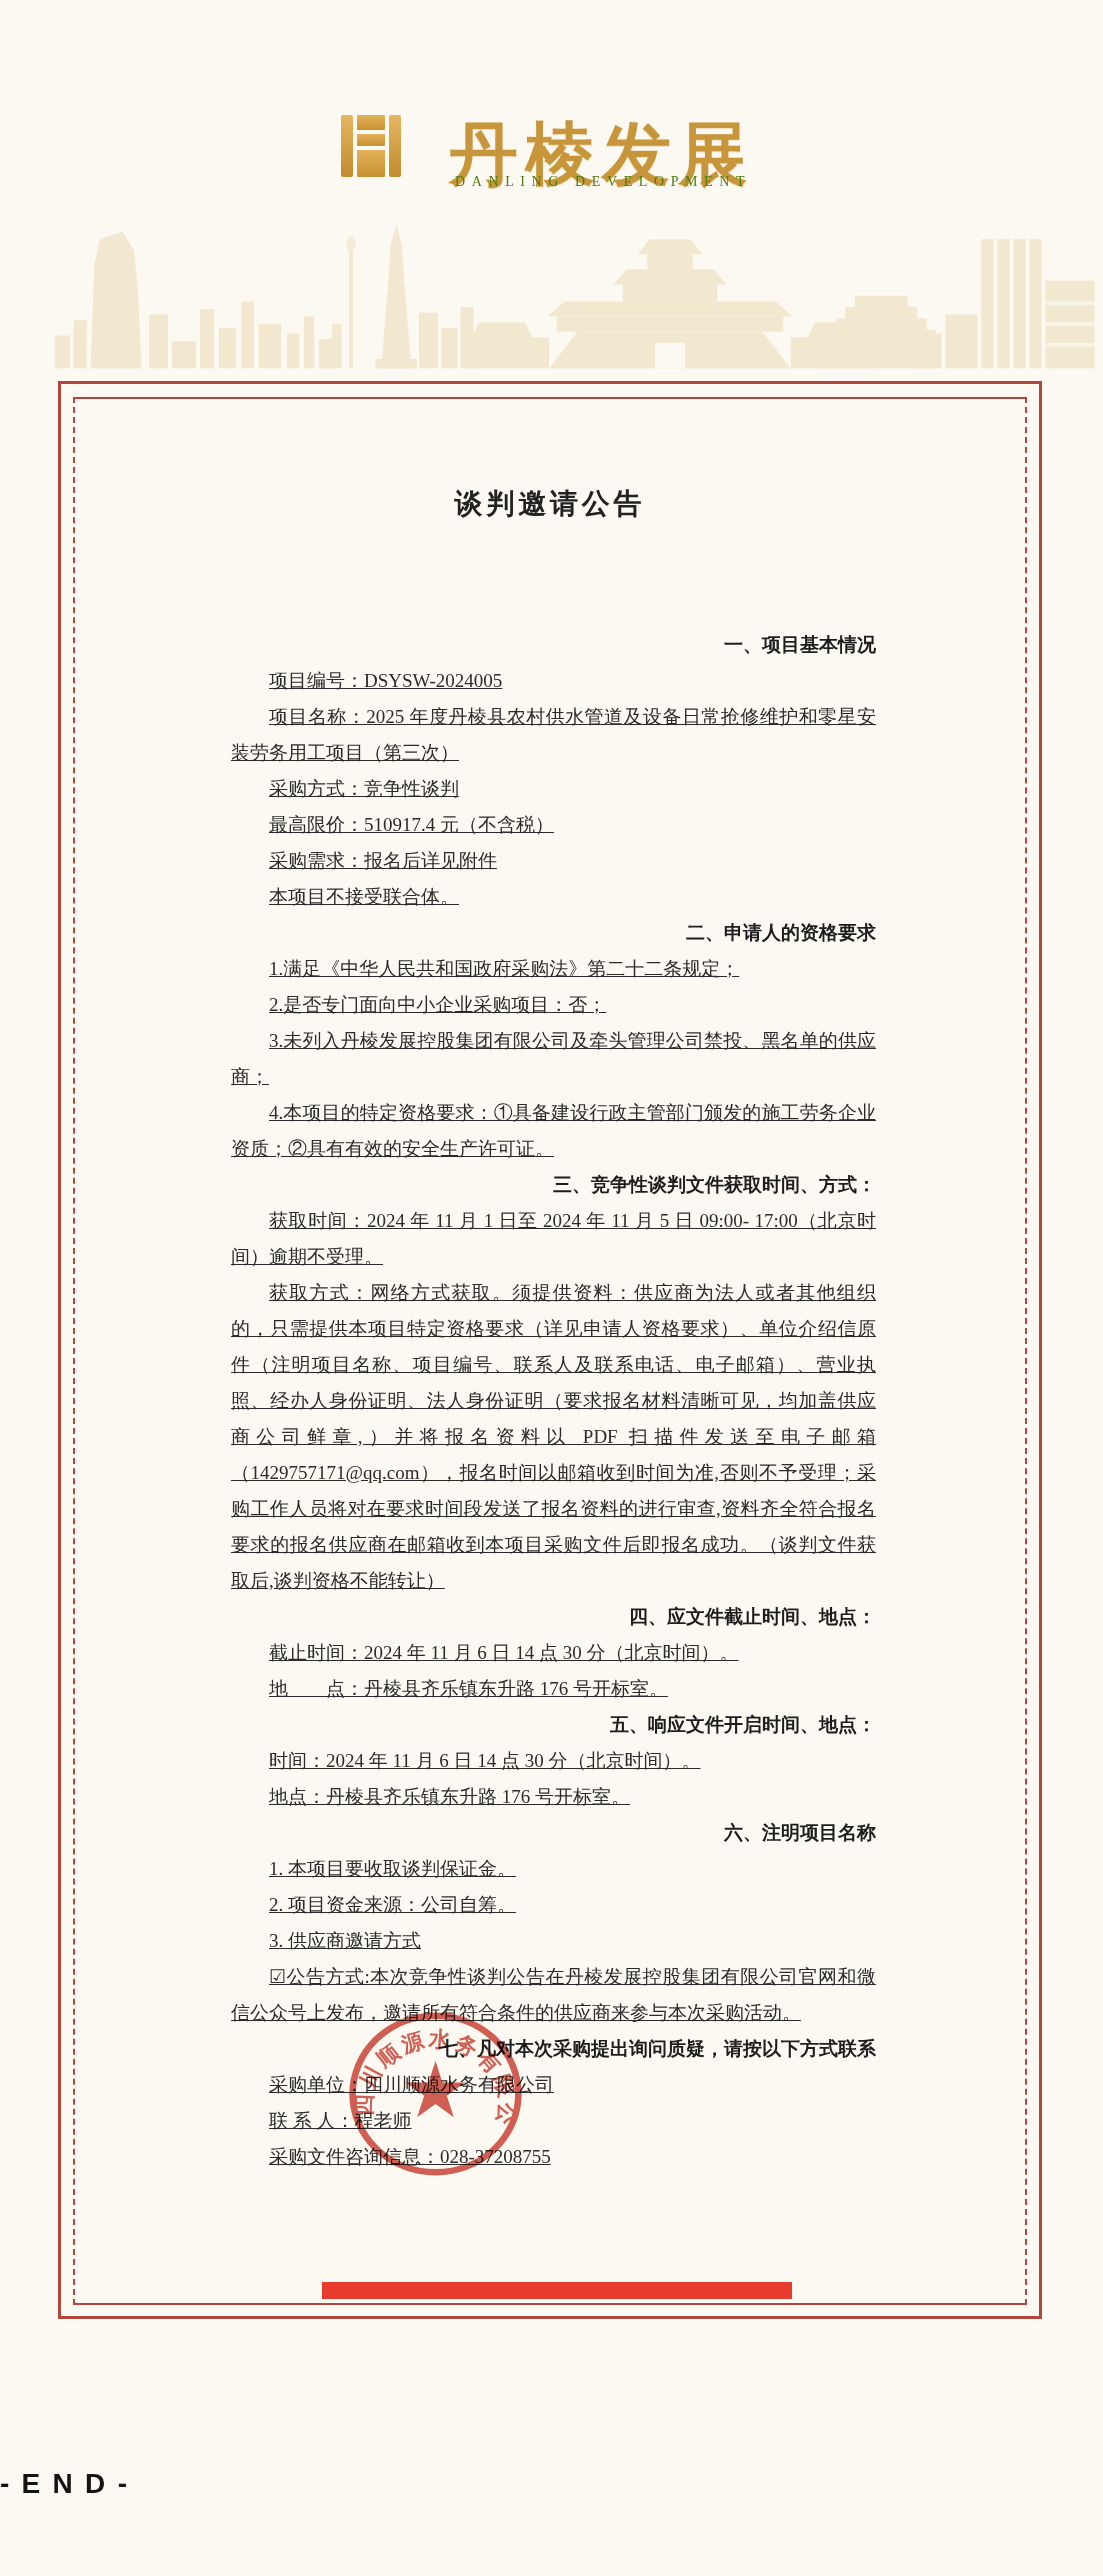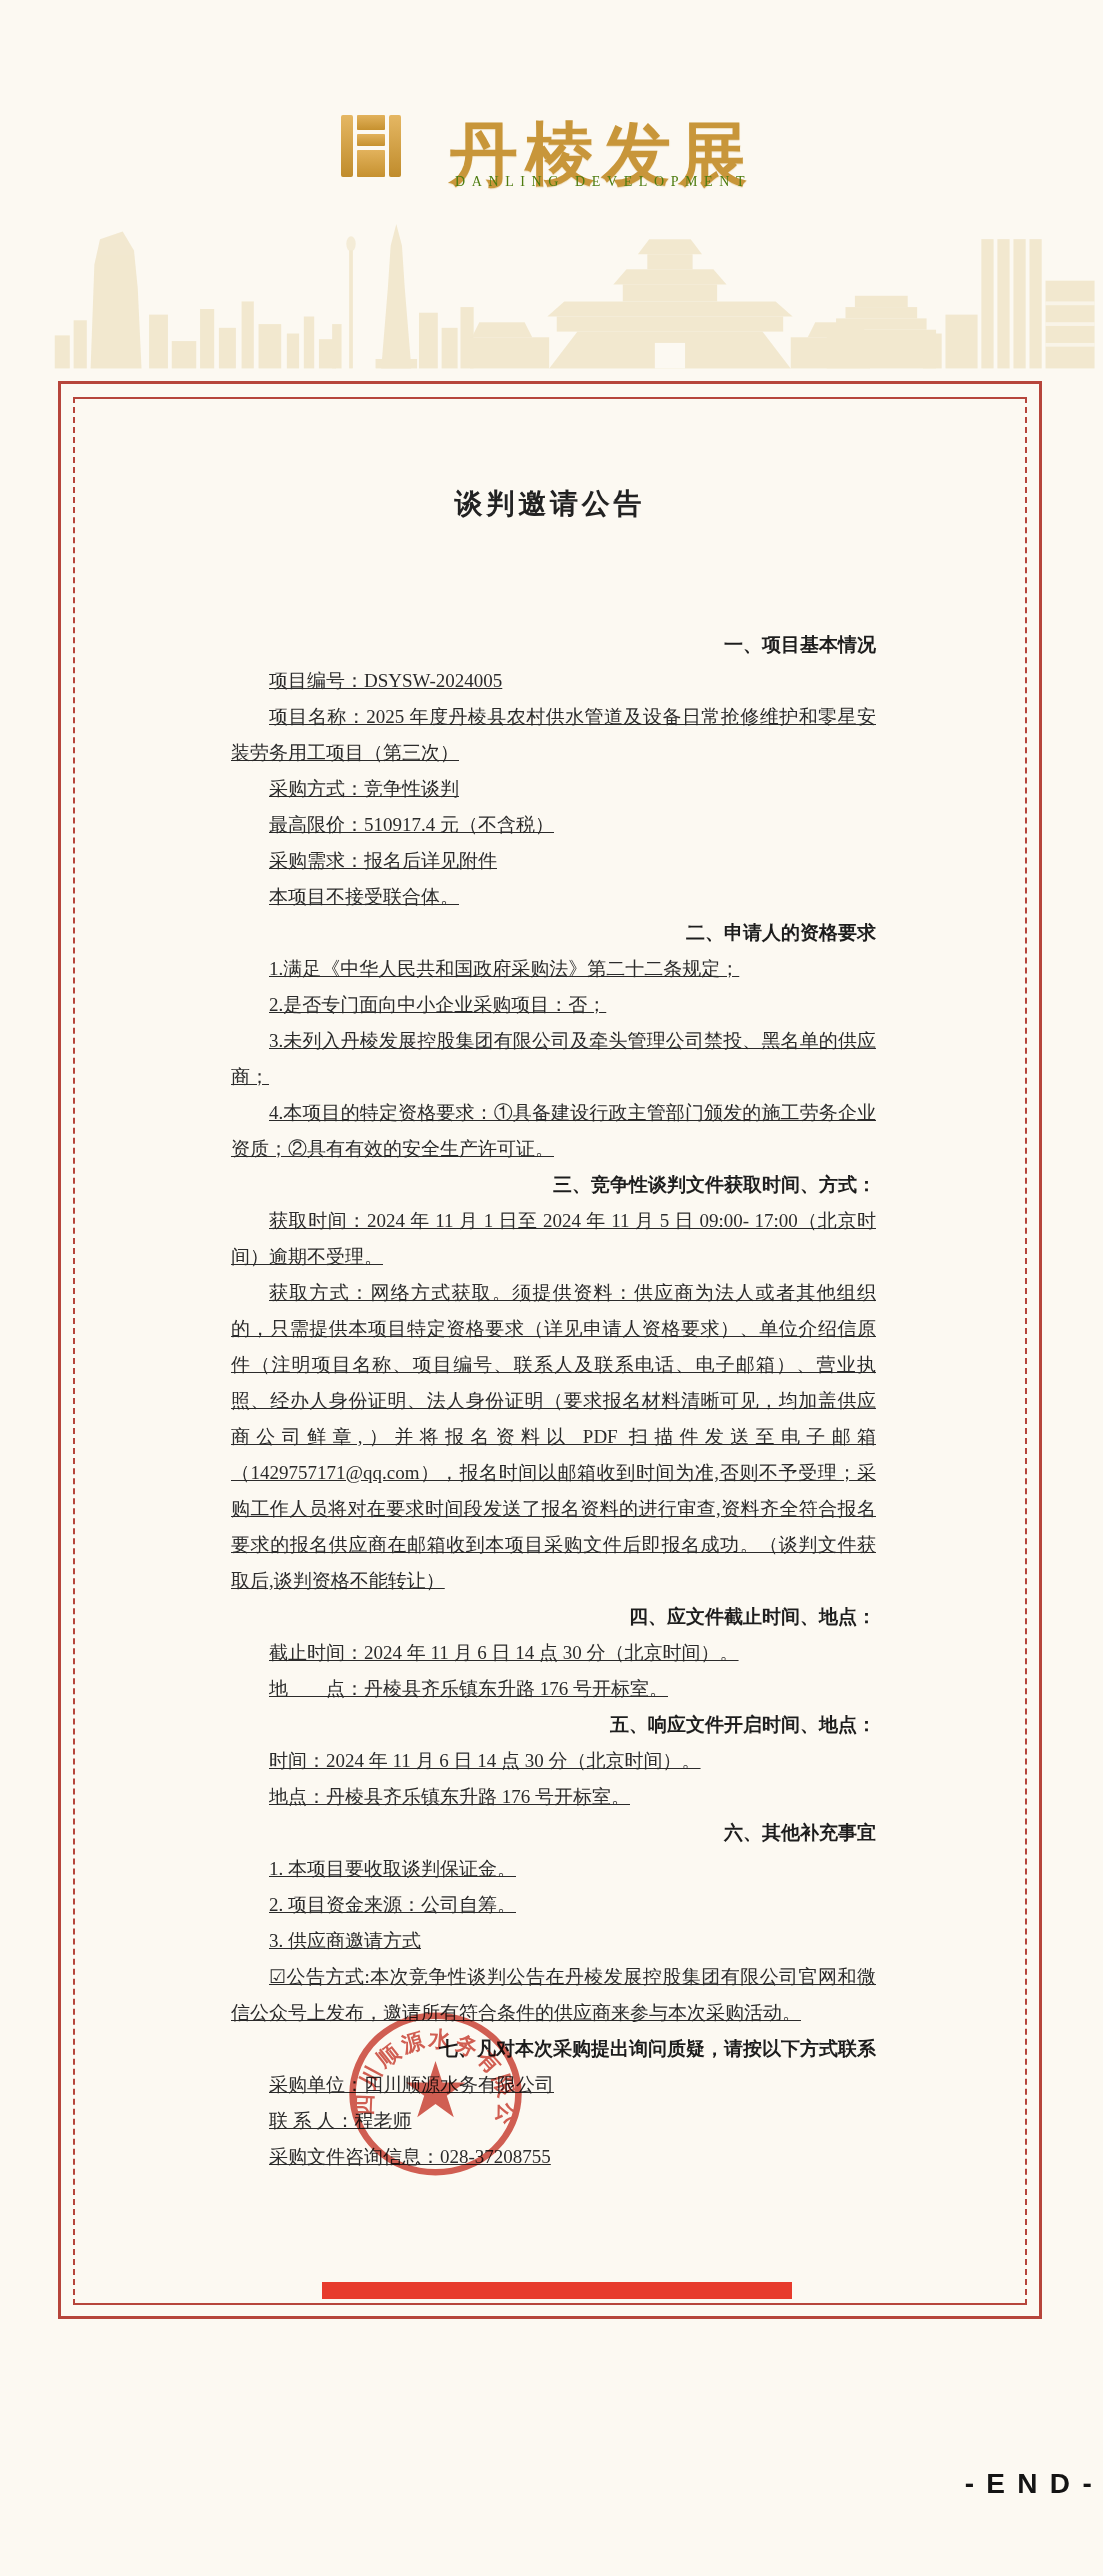--- a/index.html
+++ b/index.html
@@ -56,21 +56,21 @@
   .doc-body p{margin:0;text-indent:2em;text-decoration:underline;}
   .bottom-bar{
     position:absolute;left:261px;top:1898px;width:470px;height:17px;
     background:#e73b2d;
   }
   
   .seal{position:absolute;left:346px;top:2010px;width:179px;height:168px;
         opacity:.85;mix-blend-mode:multiply;pointer-events:none;}
   
   .end-mark{
-    position:absolute;left:0;top:2468px;width:100%;text-align:right;
+    position:absolute;left:0;top:2468px;width:100%;text-align:left;
     font-family:"Liberation Sans","DejaVu Sans",sans-serif;
     font-size:28px;font-weight:700;letter-spacing:12.3px;color:#141414;
   }
 </style>
 </head>
 <body>
 
 <div class="page">
 
   <div class="logo-icon">
@@ -170,21 +170,21 @@
       <p>获取方式：网络方式获取。须提供资料：供应商为法人或者其他组织的，只需提供本项目特定资格要求（详见申请人资格要求）、单位介绍信原件（注明项目名称、项目编号、联系人及联系电话、电子邮箱）、营业执照、经办人身份证明、法人身份证明（要求报名材料清晰可见，均加盖供应商公司鲜章,）并将报名资料以 PDF 扫描件发送至电子邮箱（1429757171@qq.com），报名时间以邮箱收到时间为准,否则不予受理；采购工作人员将对在要求时间段发送了报名资料的进行审查,资料齐全符合报名要求的报名供应商在邮箱收到本项目采购文件后即报名成功。（谈判文件获取后,谈判资格不能转让）</p>
 
       <h3>四、应文件截止时间、地点：</h3>
       <p>截止时间：2024 年 11 月 6 日 14 点 30 分（北京时间）。</p>
       <p>地　　点：丹棱县齐乐镇东升路 176 号开标室。</p>
 
       <h3>五、响应文件开启时间、地点：</h3>
       <p>时间：2024 年 11 月 6 日 14 点 30 分（北京时间）。</p>
       <p>地点：丹棱县齐乐镇东升路 176 号开标室。</p>
 
-      <h3>六、其他补充事宜</h3>
+      <h3>六、注明项目名称</h3>
       <p>1. 本项目要收取谈判保证金。</p>
       <p>2. 项目资金来源：公司自筹。</p>
       <p>3. 供应商邀请方式</p>
       <p>☑公告方式:本次竞争性谈判公告在丹棱发展控股集团有限公司官网和微信公众号上发布，邀请所有符合条件的供应商来参与本次采购活动。</p>
 
       <h3>七、凡对本次采购提出询问质疑，请按以下方式联系</h3>
       <p>采购单位：四川顺源水务有限公司</p>
       <p>联 系 人：程老师</p>
       <p>采购文件咨询信息：028-37208755</p>
     </div>

